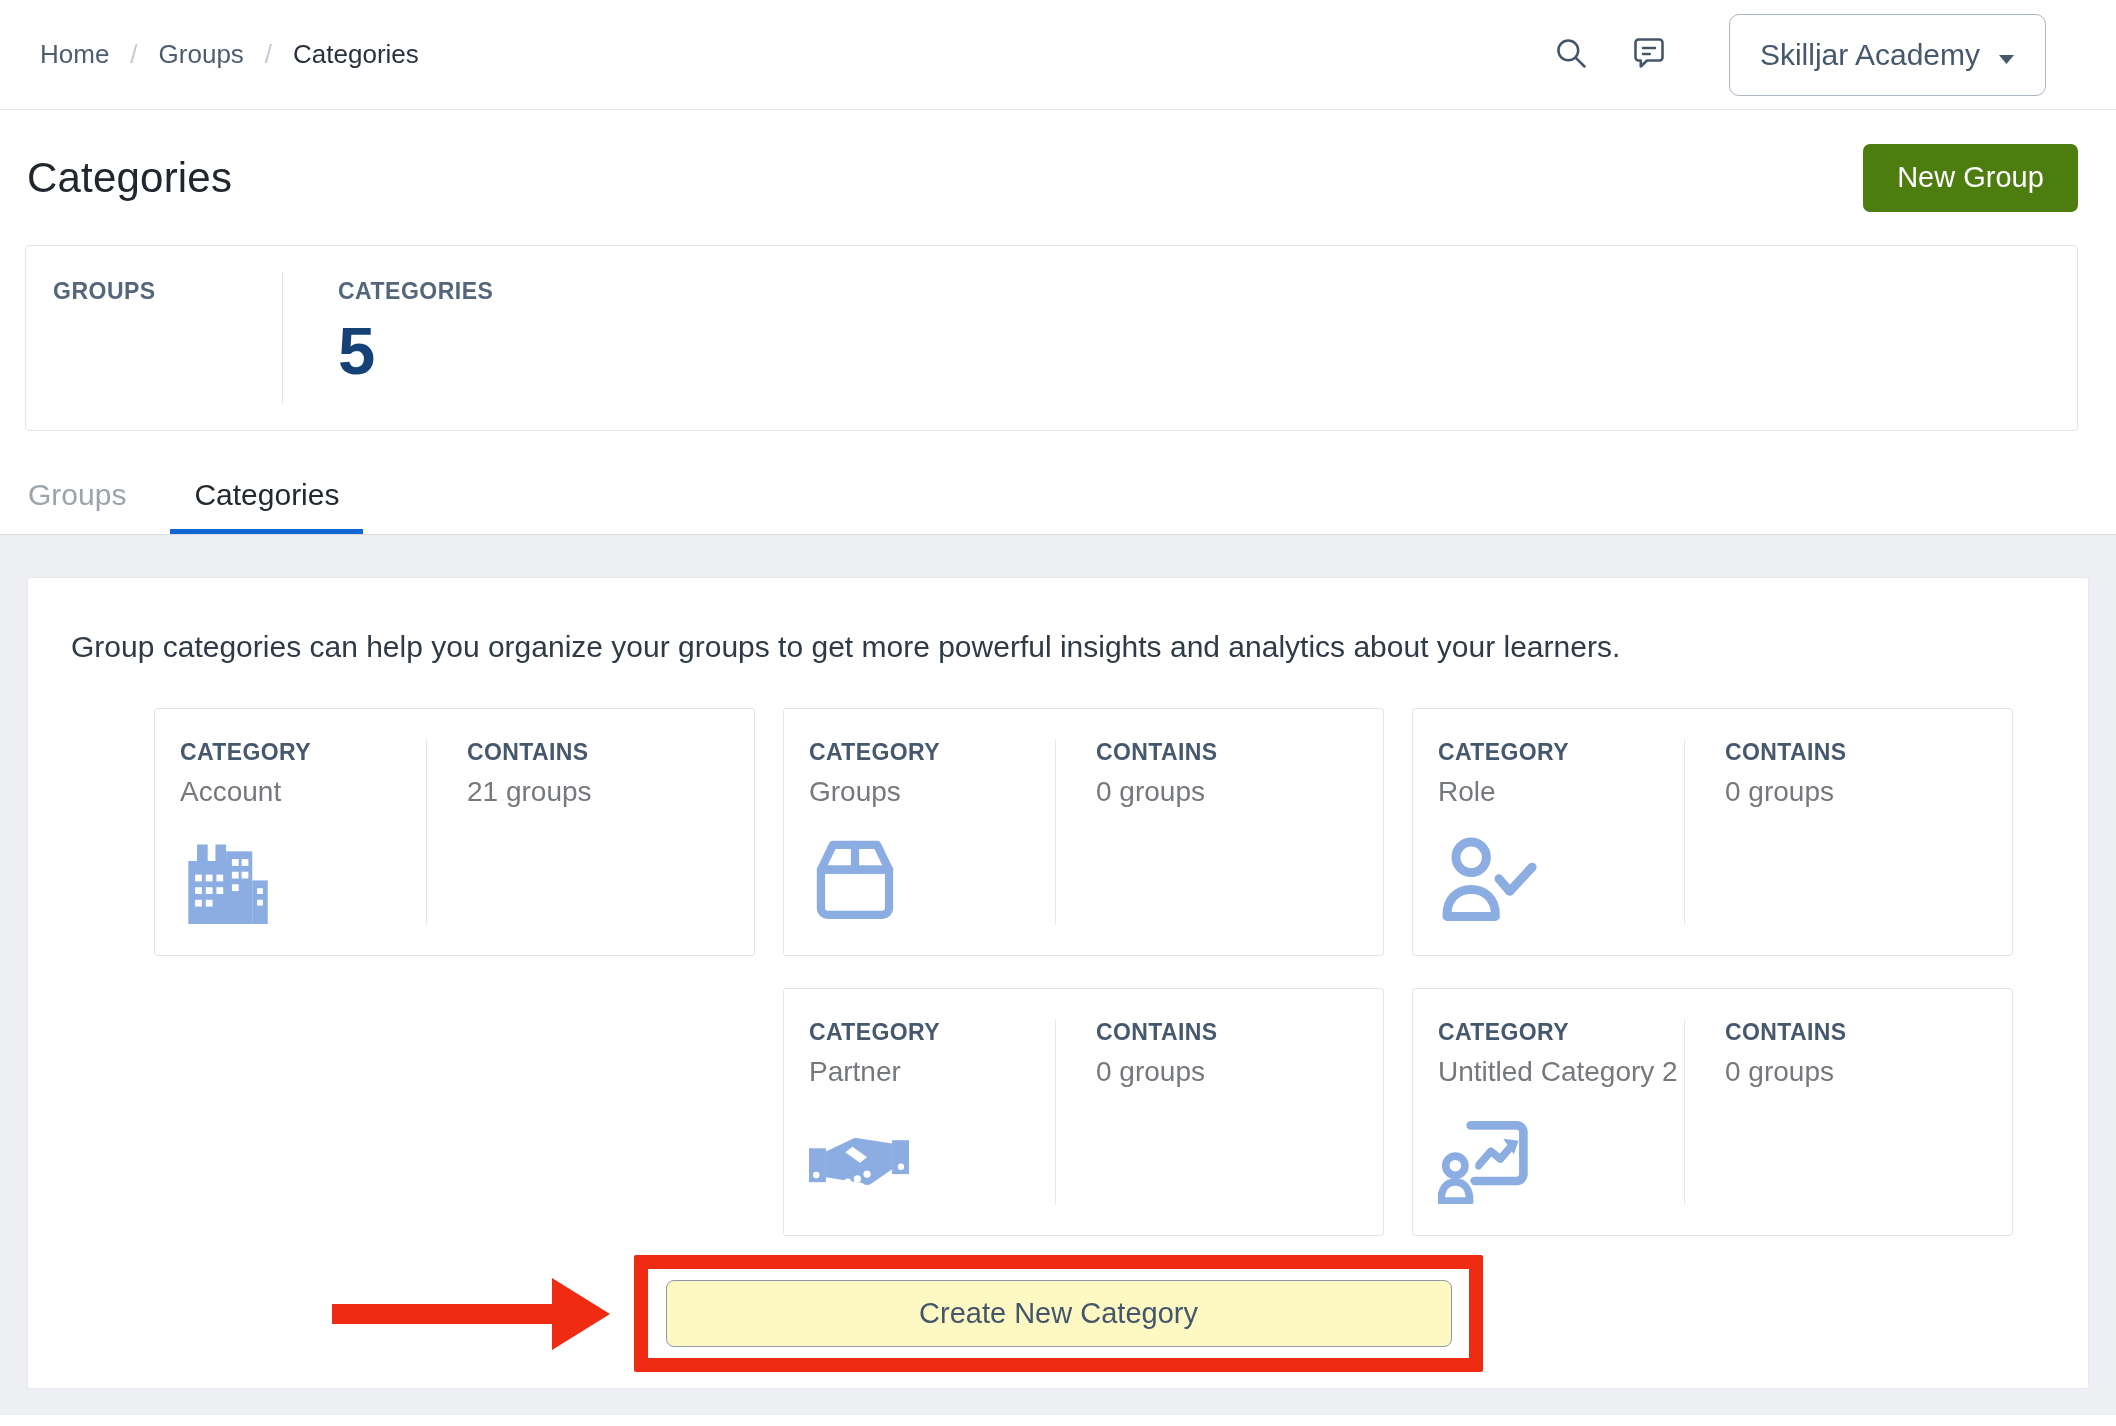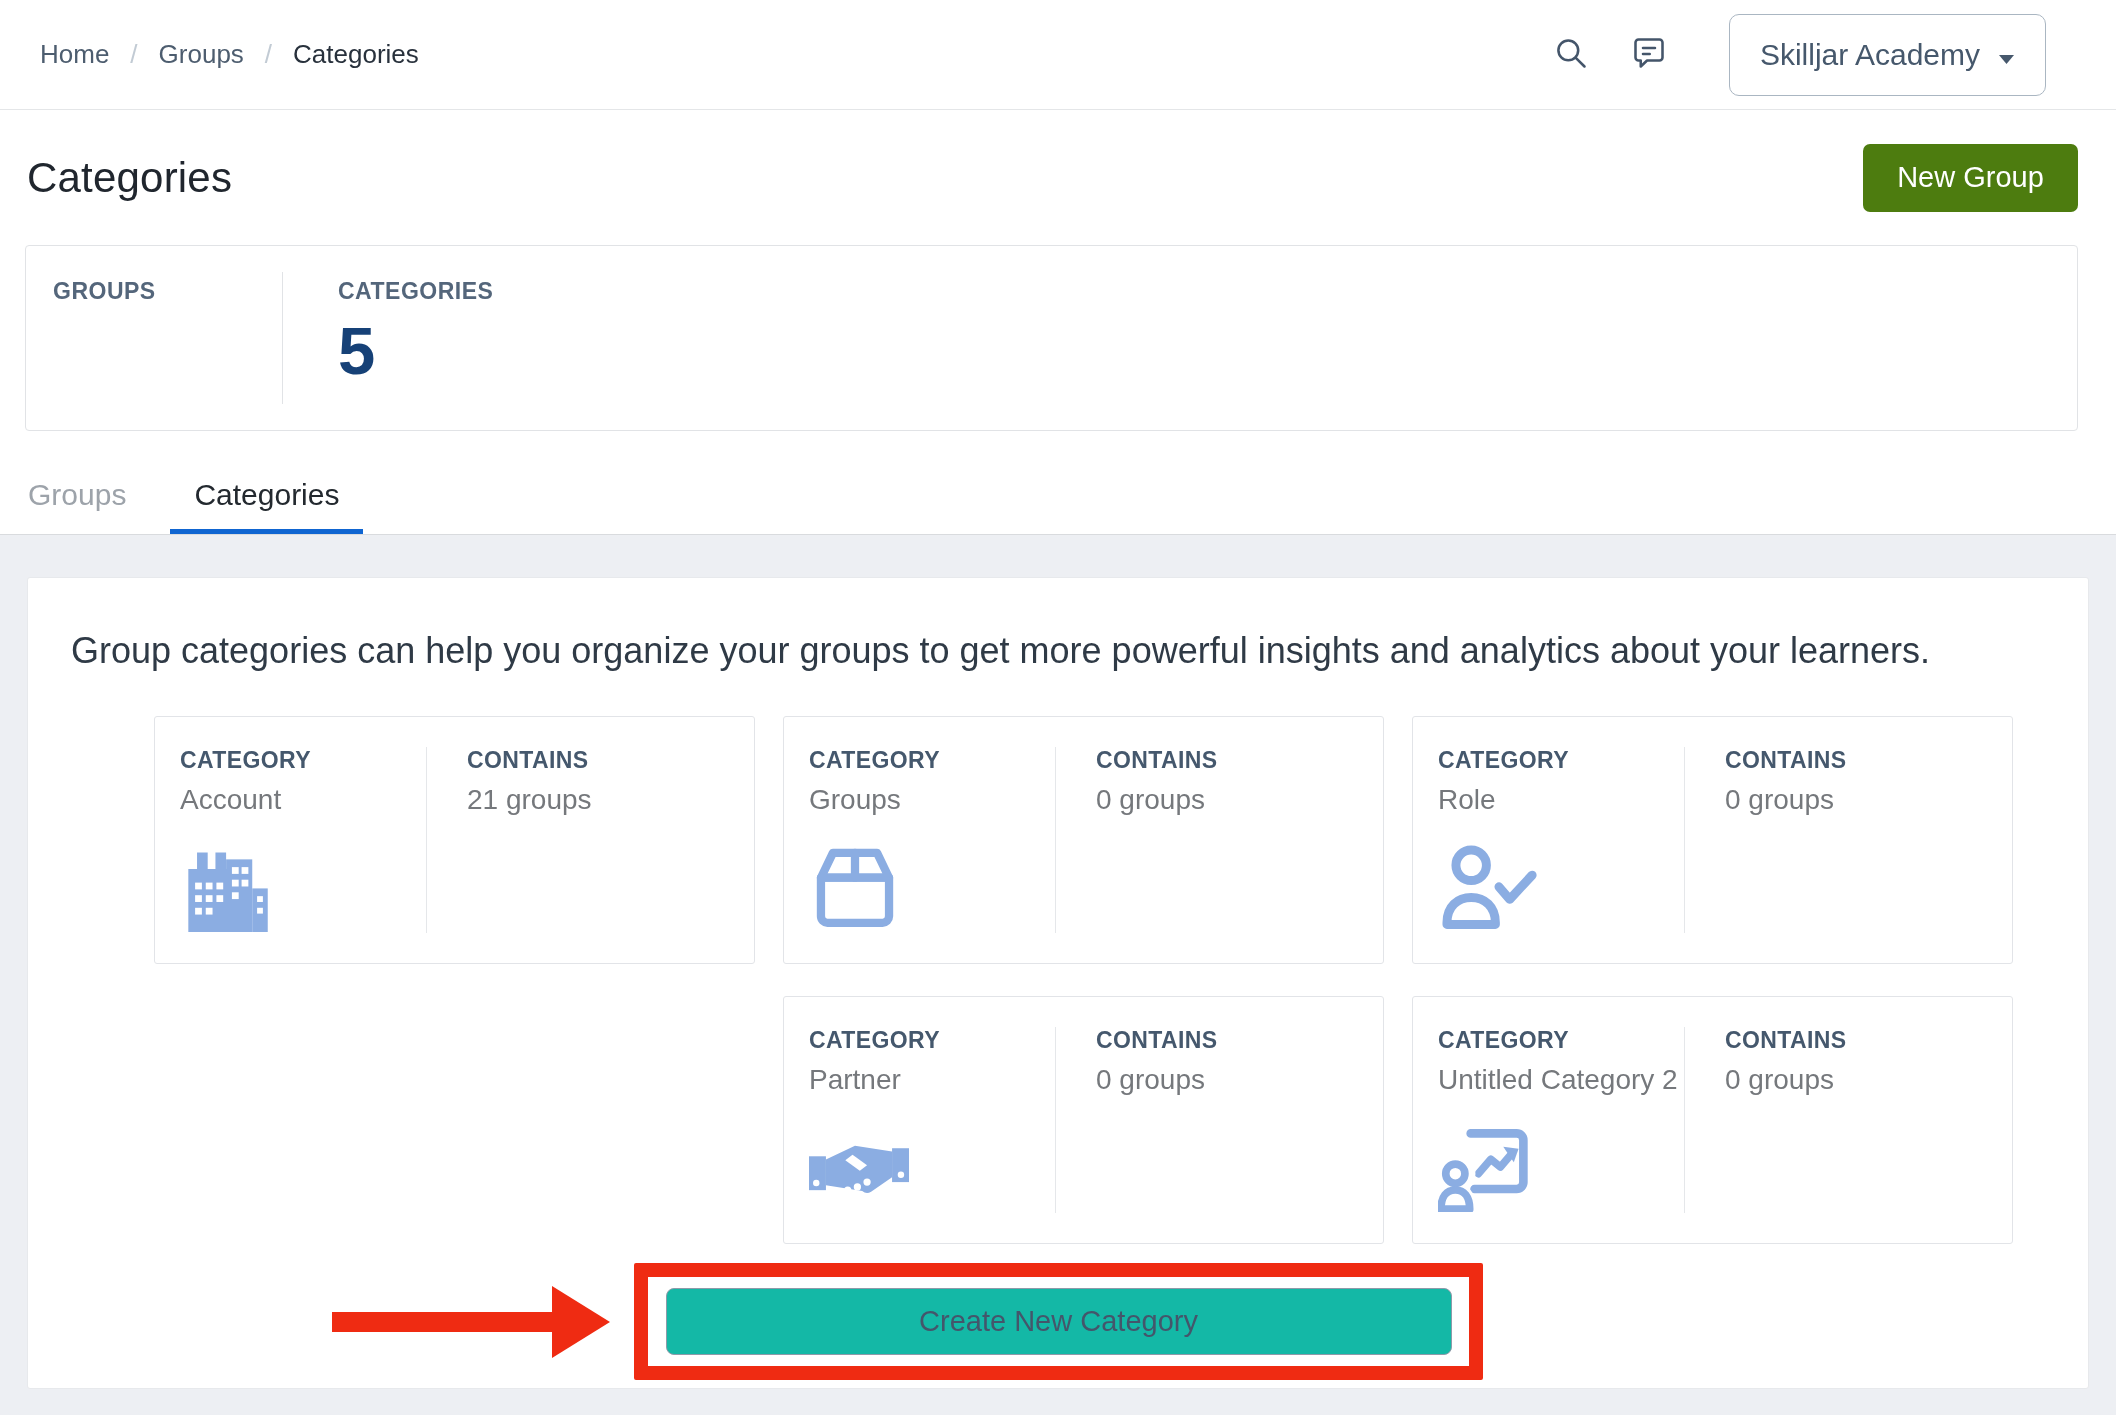--- a/index.html
+++ b/index.html
@@ -66,21 +66,21 @@
     border-bottom:5px solid transparent;
   }
   .tab.active { color:#23292f; border-bottom-color:#0f65d1; }
 
   
   .content-bg { height:880px; background:#edeff3; padding:42px 27px 26px; }
   .main-card {
     position:relative; height:812px; background:#fff;
     border:1px solid #e7e9ec; border-radius:3px; padding:52px 0 14px;
   }
-  .description { margin-left:43px; font-size:36px; color:#2f3a46; }
+  .description { margin-left:43px; font-size:30px; color:#2f3a46; }
 
   
   .cards-grid {
     margin:44px 0 0 95px; width:1890px;
     display:flex; flex-wrap:wrap; gap:32px 28px;justify-content:flex-end;
   }
   .cat-card {
     width:601px; height:248px; border:1px solid #e2e4e8; border-radius:3px;
     background:#fff; display:flex; padding:30px 0; cursor:pointer;
   }
@@ -92,21 +92,21 @@
   .cell-value { font-size:28px; color:#75787c; margin-top:10px; white-space:nowrap; }
   .cat-icon { margin-top:24px; }
 
   
   .create-row { position:relative; margin:19px 0 0 606px; width:849px; }
   .red-box {
     width:849px; height:117px; border:14px solid #ef2b12; border-radius:2px;
     display:flex; align-items:center; justify-content:center;
   }
   .create-btn {
-    width:786px; height:67px; background:#14b8a6;
+    width:786px; height:67px; background:#fef9c3;
     border:1px solid #8e9aa9; border-radius:8px;
     font-size:29px; color:#44566b; cursor:pointer; font-family:inherit;
   }
   .arrow-annotation {
     position:absolute; left:-302px; top:50%; transform:translateY(-50%);
     width:280px; height:76px; pointer-events:none;
   }
 </style>
 </head>
 <body>

